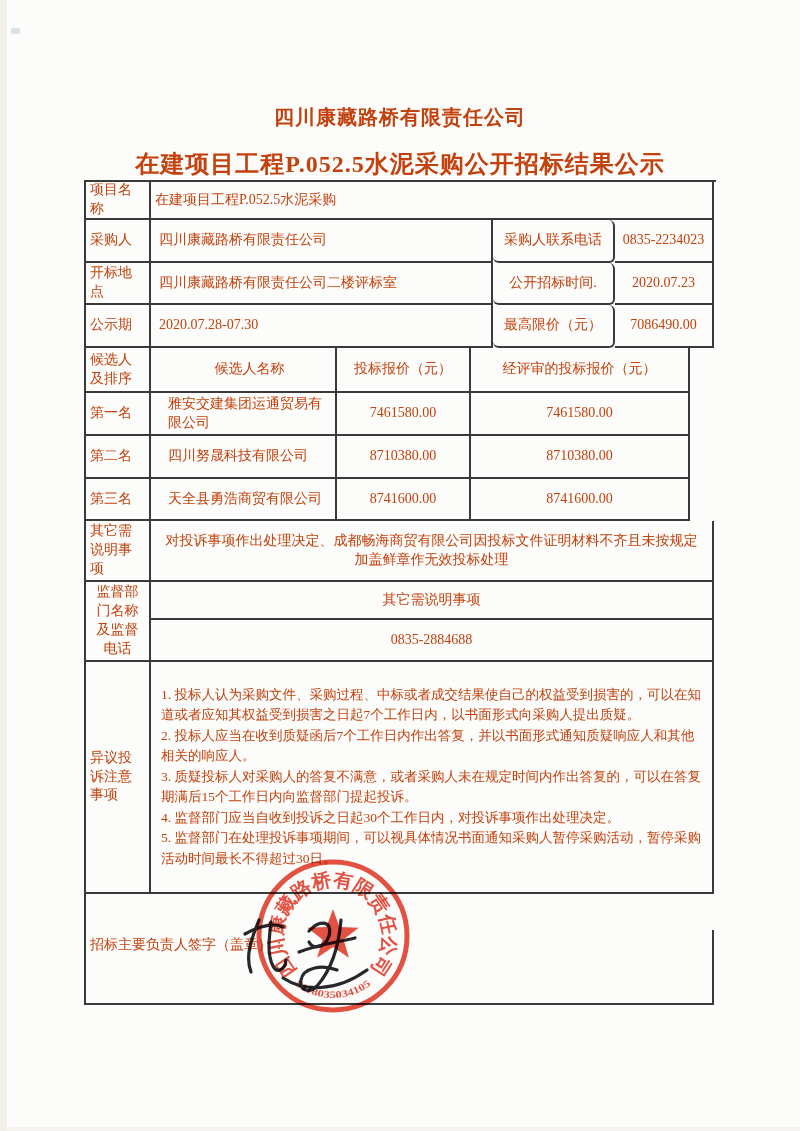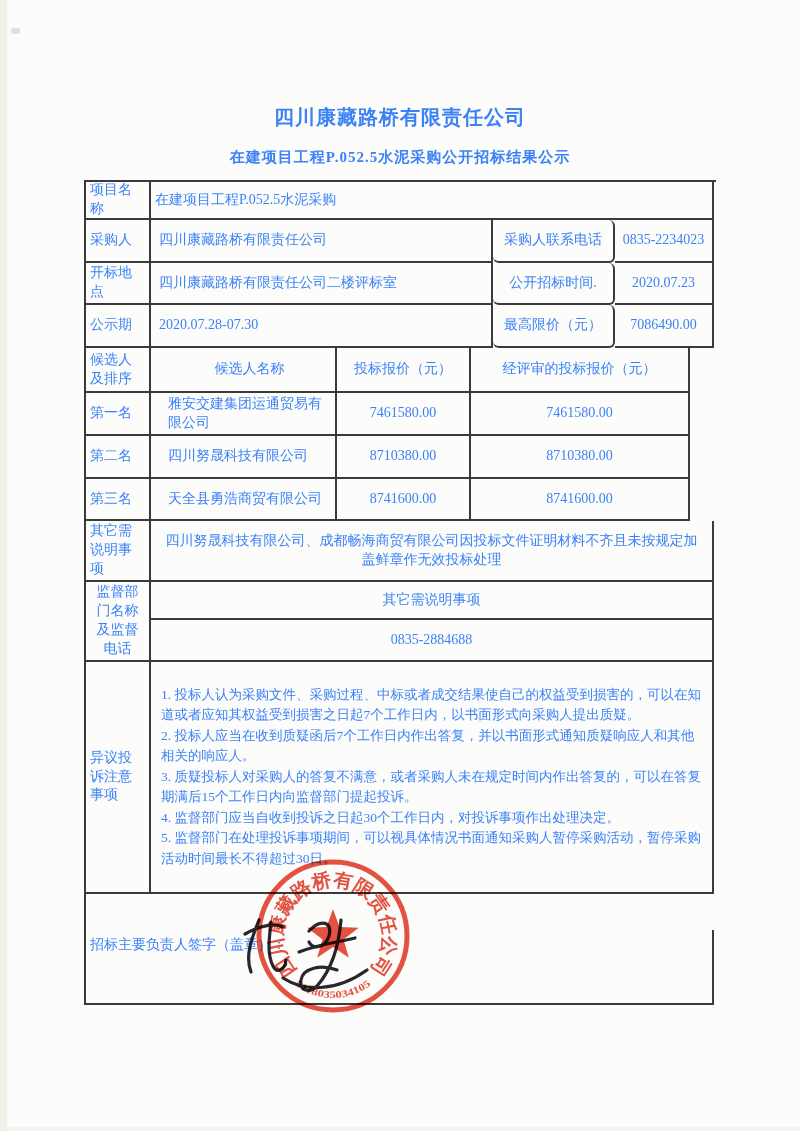--- a/index.html
+++ b/index.html
@@ -1,25 +1,25 @@
 <!DOCTYPE html>
 <html><head>
 <meta charset="utf-8">
 <style>
   html,body{margin:0;padding:0;background:#ffffff;}
   .page{
     position:relative;width:800px;height:1131px;background:#fcfcfb;
-    font-family:"Liberation Serif","DejaVu Serif",serif;color:#3b82f6;overflow:hidden;
+    font-family:"Liberation Serif","DejaVu Serif",serif;color:#c2410c;overflow:hidden;
   }
   .edge-left{position:absolute;left:0;top:0;width:7px;height:100%;background:#efece1;opacity:.75;}
   .edge-bottom{position:absolute;left:0;bottom:0;width:100%;height:4px;background:#f1efe9;opacity:.6;}
   .speck{position:absolute;left:11px;top:28px;width:9px;height:6px;background:#c7c9d6;opacity:.55;border-radius:2px;}
   .title{position:absolute;width:100%;text-align:center;font-weight:bold;letter-spacing:1px;}
   .title-1{top:104px;font-size:20px;}
-  .title-2{top:148px;font-size:15px;}
+  .title-2{top:148px;font-size:24px;}
   .tbl{position:absolute;left:84px;top:180px;width:630px;border-top:2px solid #3a3a3a;border-left:2px solid #3a3a3a;font-size:14px;}
   .row{display:flex;align-items:stretch;}
   .c{border-right:2px solid #3a3a3a;border-bottom:2px solid #3a3a3a;box-sizing:border-box;
      display:flex;align-items:center;padding:2px 4px;line-height:1.35;}
   .c.start{justify-content:flex-start;text-align:left;}
   .c.mid{justify-content:center;text-align:center;}
   .c.top{align-items:flex-start;padding-top:6px;}
   .w-lab{width:65px;}
   .w-restA{width:563px;}
   .w-bval{width:342px;padding-left:8px;}
@@ -100,21 +100,21 @@
 
     <div class="row" style="height:42px">
       <div class="c start w-lab">第三名</div>
       <div class="c start w-cname">天全县勇浩商贸有限公司</div>
       <div class="c mid w-cbid">8741600.00</div>
       <div class="c mid w-ceval">8741600.00</div>
     </div>
 
     <div class="row" style="height:61px">
       <div class="c start w-lab">其它需说明事项</div>
-      <div class="c mid w-restA" style="padding:2px 10px">四川努晟科技有限公司、成都畅海商贸有限公司因投标文件证明材料不齐且未按规定加盖鲜章作无效投标处理</div>
+      <div class="c mid w-restA" style="padding:2px 10px">对投诉事项作出处理决定、成都畅海商贸有限公司因投标文件证明材料不齐且未按规定加盖鲜章作无效投标处理</div>
     </div>
 
     <div class="row" style="height:80px">
       <div class="c mid w-lab">监督部门名称及监督电话</div>
       <div class="stack">
         <div class="sub" style="height:38px">其它需说明事项</div>
         <div class="sub" style="height:42px">0835-2884688</div>
       </div>
     </div>
 

